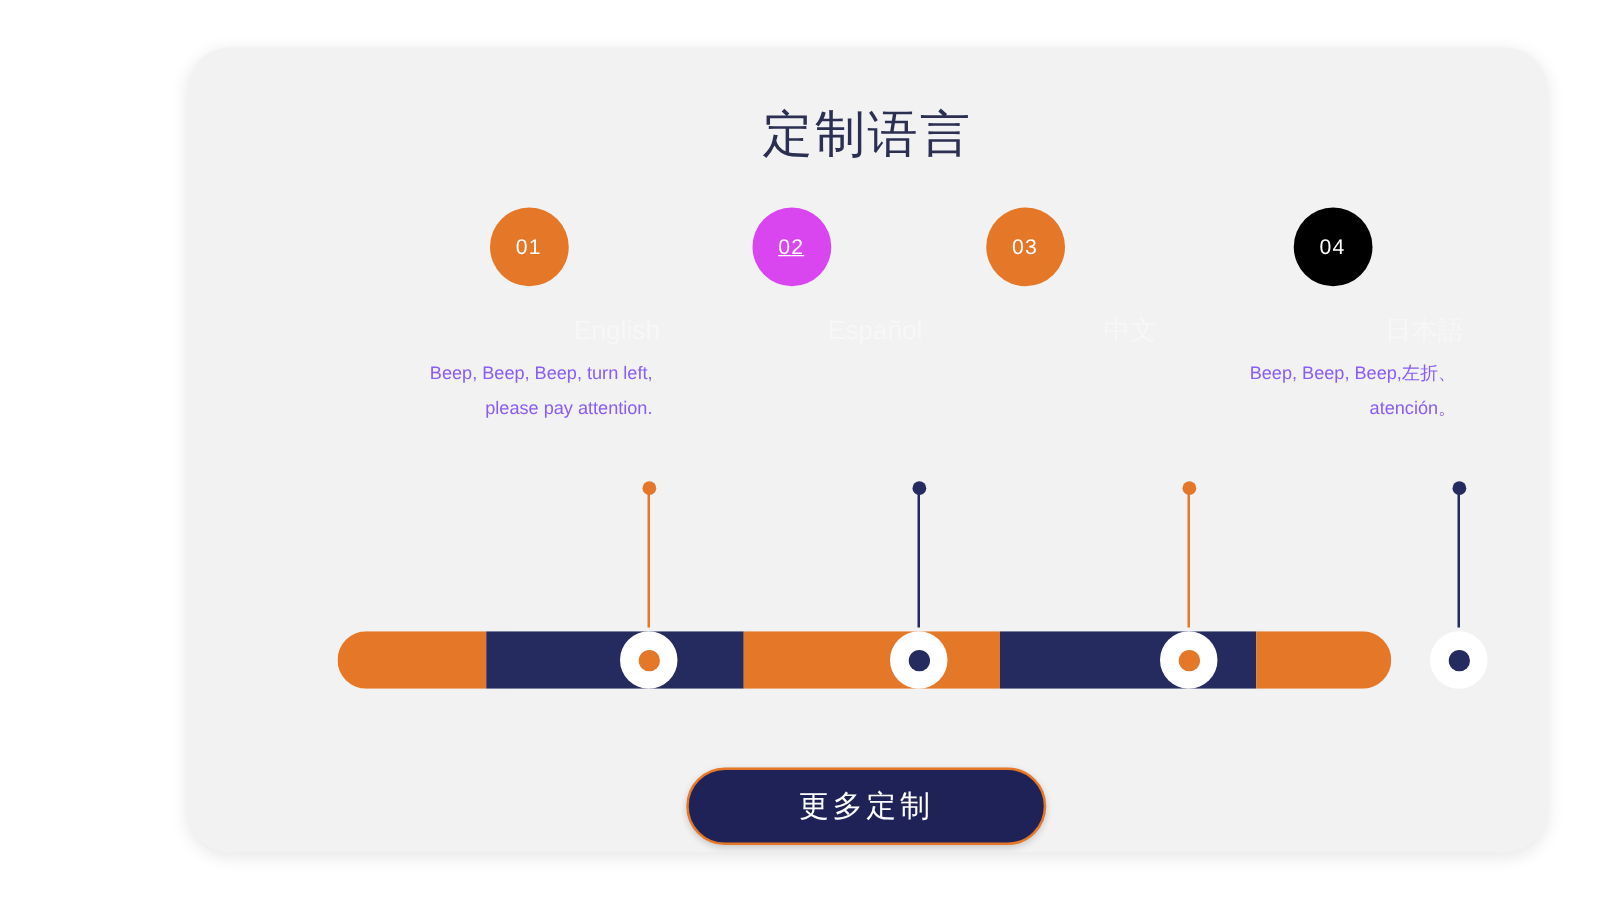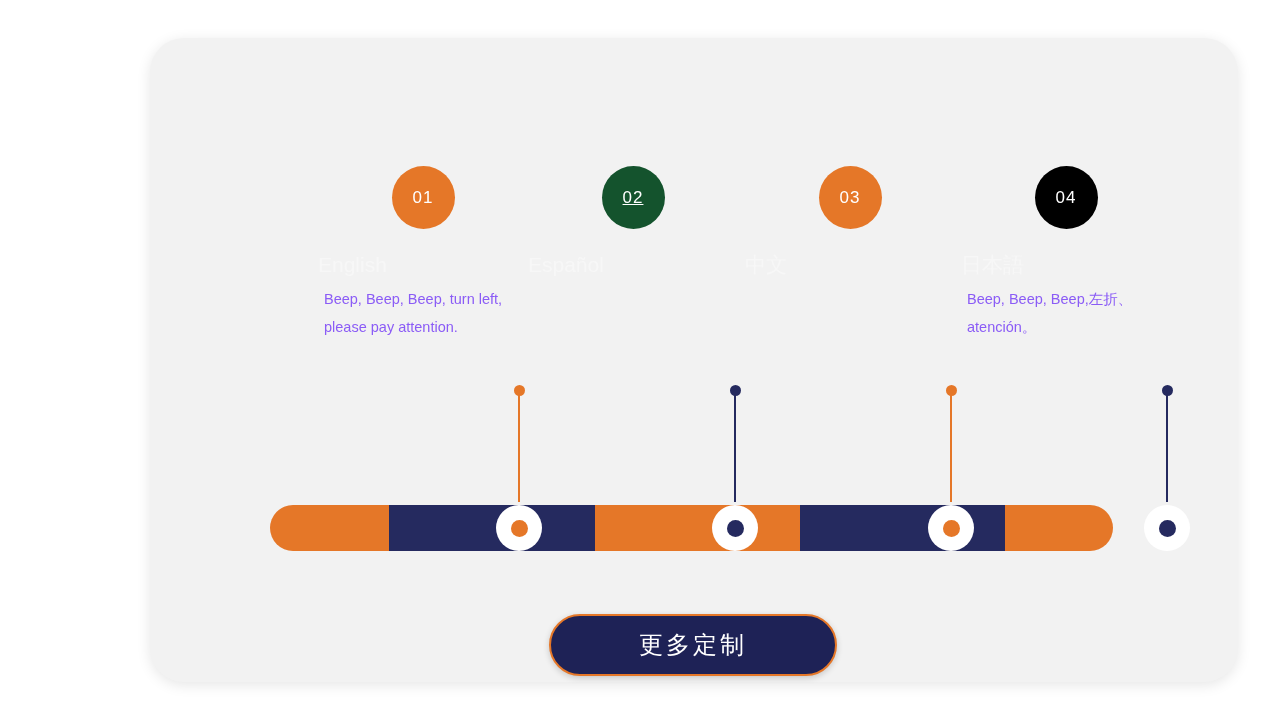--- a/index.html
+++ b/index.html
@@ -25,21 +25,21 @@
     text-align:center;
     font-size:40px;
     letter-spacing:2px;
     color:#2b2f52;
     font-weight:400;
   }
   .col{
     position:absolute;
     width:210px;
     top:128px;
-    text-align:left;
+    text-align:right;
   }
   .num-circle{
     width:63px;height:63px;
     border-radius:50%;
     margin:0 auto;
     display:flex;align-items:center;justify-content:center;
     color:#ffffff;
     font-size:17px;
     letter-spacing:1px;
   }
@@ -111,37 +111,38 @@
     box-sizing:border-box;
     cursor:pointer;
     box-shadow:0 2px 6px rgba(0,0,0,0.18);
   }
 </style>
 </head>
 <body>
 
 <div id="card">
 
+  <div id="title">定制语言</div>
 
   <div class="col" style="left:168px;">
     <div class="num-circle" style="background:#e57728;">
       <span>01</span>
     </div>
     <div class="lang-label">English</div>
     <div class="desc">Beep, Beep, Beep, turn left, please pay attention.</div>
   </div>
 
   <div class="col" style="left:378px;">
-    <div class="num-circle" style="background:#14532d;text-decoration:underline;">
+    <div class="num-circle" style="background:#d946ef;text-decoration:underline;">
       <span>02</span>
     </div>
     <div class="lang-label">Español</div>
   </div>
 
-  <div class="col" style="left:595px;">
+  <div class="col" style="left:565px;">
     <div class="num-circle" style="background:#e57728;">
       <span>03</span>
     </div>
     <div class="lang-label">中文</div>
   </div>
 
   <div class="col" style="left:811px;">
     <div class="num-circle" style="background:#000000;">
       <span>04</span>
     </div>

